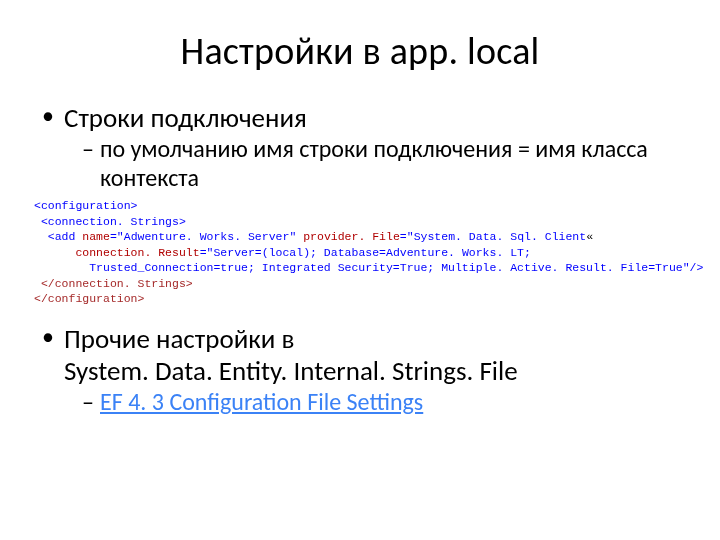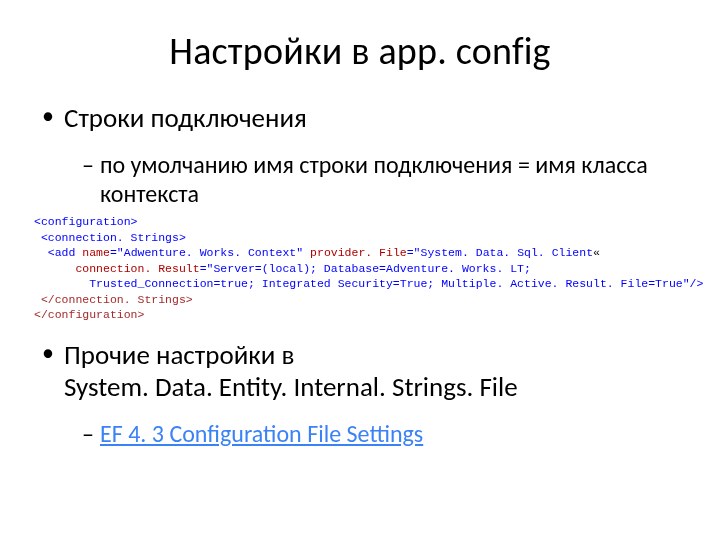--- a/index.html
+++ b/index.html
@@ -36,21 +36,21 @@
   }
   ul.top > li::before {
     content: "•";
     position: absolute;
     left: 2px;
     top: 0;
     font-size: 24px;
   }
   ul.sub {
     list-style: none;
-    margin: 16px 0 6px 18px;
+    margin: 0 0 6px 18px;
     padding: 0;
     font-size: 24px;
   }
   ul.sub > li {
     position: relative;
     padding-left: 18px;
     line-height: 1.22;
   }
   ul.sub > li::before {
     content: "–";
@@ -72,34 +72,34 @@
   a.link {
     color: #3b82f6;
     text-decoration: underline;
   }
 </style>
 </head>
 <body>
 
 <div class="slide">
 
-  <h1 class="title">Настройки в app. config</h1>
+  <h1 class="title">Настройки в app. local</h1>
 
   <ul class="top">
     <li>
       <span>Строки подключения</span>
       <ul class="sub">
         <li>по умолчанию имя строки подключения = имя класса контекста</li>
       </ul>
     </li>
   </ul>
 
   <div class="code"><span>&lt;configuration&gt;</span>
 <span> &lt;connection. Strings&gt;</span>
-<span><span>  &lt;add </span><span class="red">name</span><span>="</span><span>Adwenture. Works. Context</span><span>" </span><span class="red">provider. File</span><span>="</span><span>System. Data. Sql. Client</span><span class="blk">«</span></span>
+<span><span>  &lt;add </span><span class="red">name</span><span>="</span><span>Adwenture. Works. Server</span><span>" </span><span class="red">provider. File</span><span>="</span><span>System. Data. Sql. Client</span><span class="blk">«</span></span>
 <span><span class="red">      connection. Result</span><span>="</span><span>Server=(local); Database=Adventure. Works. LT;</span></span>
 <span><span>        Trusted_Connection=true; Integrated Security=True; Multiple. Active. Result. File=True</span><span>"/&gt;</span></span>
 <span class="brown"> &lt;/connection. Strings&gt;</span>
 <span class="brown">&lt;/configuration&gt;</span></div>
 
   <ul class="top">
     <li>
       <span>Прочие настройки в</span><br>
       <span>System. Data. Entity. Internal. Strings. File</span>
       <ul class="sub">

